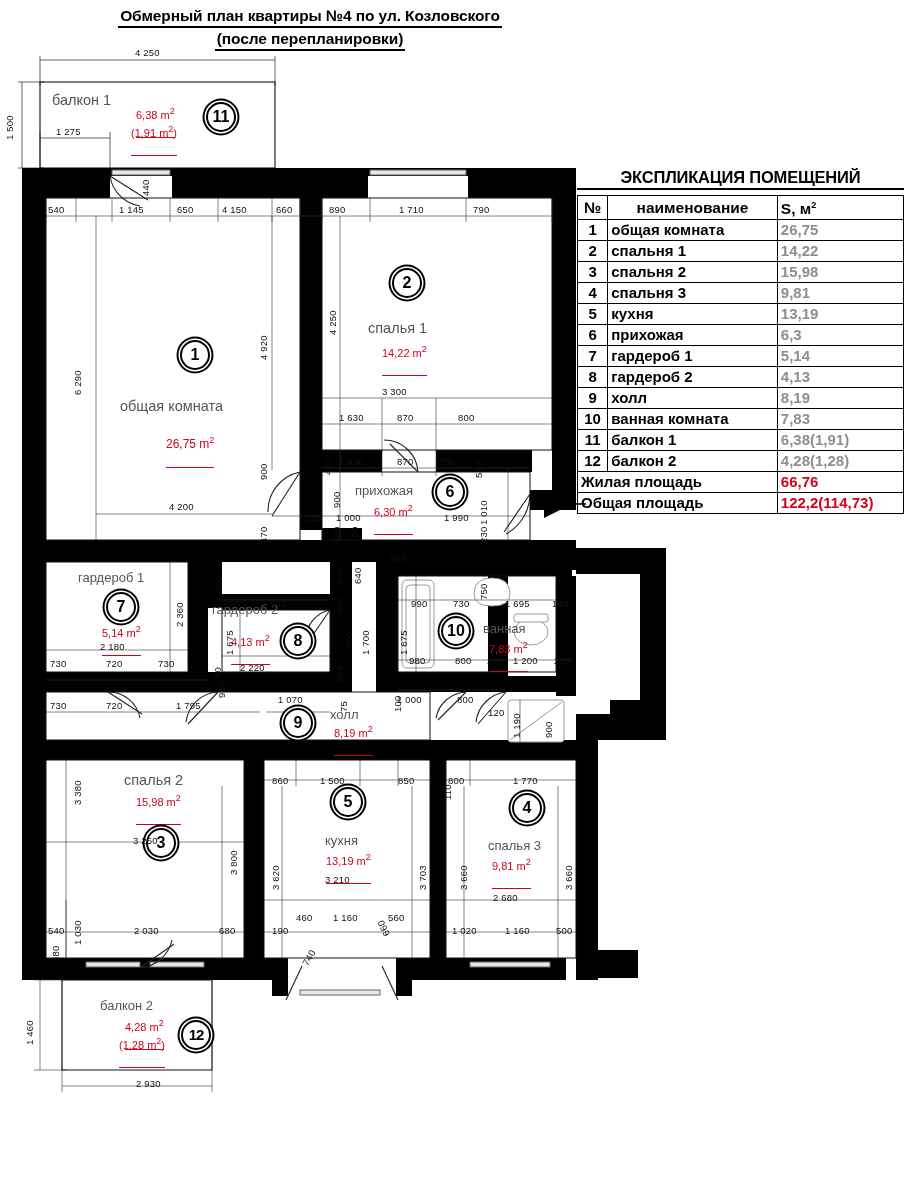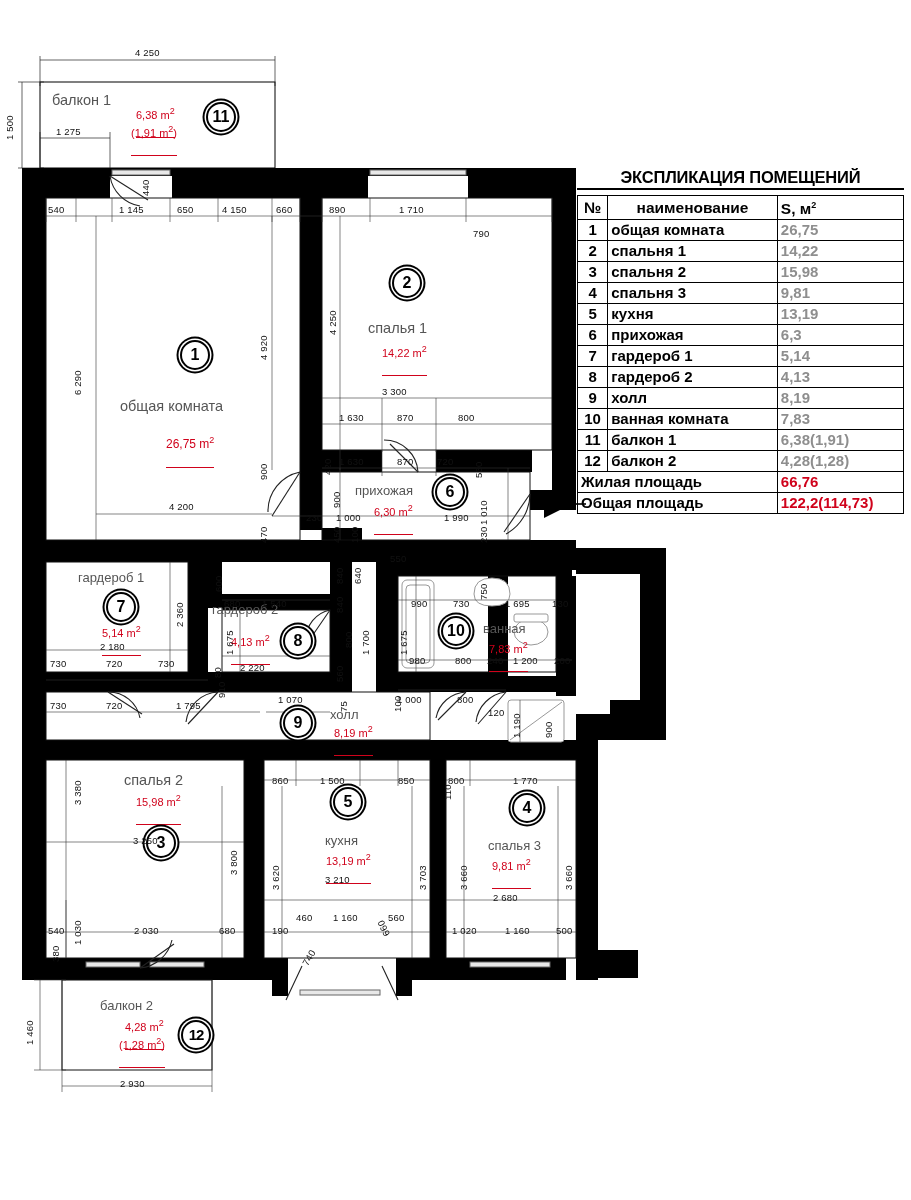--- a/index.html
+++ b/index.html
@@ -111,20 +111,24 @@
     color: #000;
     box-shadow: 0 0 0 1.5px #fff, 0 0 0 3.5px #000;
   }
   .marker.wide { letter-spacing: -1px; font-size: 15px; }
 </style>
 </head>
 <body>
 
 <div id="page">
 
+  <div class="title-block">
+    <div class="title-line">Обмерный план квартиры №4 по ул. Козловского</div><br>
+    <div class="title-line title-line2">(после перепланировки)</div>
+  </div>
 
   <svg id="plan" viewBox="0 0 911 1200" xmlns="http://www.w3.org/2000/svg">
     <g fill="none" stroke="#000">
 
       <g stroke-width="1">
         <rect x="40" y="82" width="235" height="86" fill="#fff"></rect>
       </g>
 
       <g stroke-width="0.7" stroke="#222">
         <line x1="40" y1="60" x2="275" y2="60"></line>
@@ -400,21 +404,21 @@
   <div class="lbl dim" style="left:56px; top:126px;">1 275</div>
   <div class="lbl dim" style="left:140px; top:196px; transform:rotate(-90deg); transform-origin:left top;">440</div>
 
   <div class="lbl dim" style="left:48px; top:204px;">540</div>
   <div class="lbl dim" style="left:119px; top:204px;">1 145</div>
   <div class="lbl dim" style="left:177px; top:204px;">650</div>
   <div class="lbl dim" style="left:222px; top:204px;">4 150</div>
   <div class="lbl dim" style="left:276px; top:204px;">660</div>
   <div class="lbl dim" style="left:329px; top:204px;">890</div>
   <div class="lbl dim" style="left:399px; top:204px;">1 710</div>
-  <div class="lbl dim" style="left:473px; top:204px;margin-top:24px;">790</div>
+  <div class="lbl dim" style="left:473px; top:204px;">790</div>
 
   <div class="marker" style="left:180px; top:340px;">1</div>
   <div class="lbl room-name" style="left:120px; top:398px;">общая комната</div>
   <div class="lbl area big" style="left:166px; top:435px;"><span>26,75 m</span><span class="sup">2</span></div>
   <div class="lbl dim" style="left:72px; top:395px; transform:rotate(-90deg); transform-origin:left top;">6 290</div>
   <div class="lbl dim" style="left:258px; top:360px; transform:rotate(-90deg); transform-origin:left top;">4 920</div>
   <div class="lbl dim" style="left:169px; top:501px;">4 200</div>
 
   <div class="marker" style="left:392px; top:268px;">2</div>
   <div class="lbl room-name" style="left:368px; top:320px;">спалья 1</div>
@@ -540,21 +544,21 @@
   <div class="lbl dim" style="left:493px; top:892px;">2 680</div>
   <div class="lbl dim" style="left:452px; top:925px;">1 020</div>
   <div class="lbl dim" style="left:505px; top:925px;">1 160</div>
   <div class="lbl dim" style="left:556px; top:925px;">500</div>
 
   <div class="lbl room-name sm" style="left:100px; top:998px;">балкон 2</div>
   <div class="lbl area" style="left:125px; top:1018px;"><span>4,28 m</span><span class="sup">2</span></div>
   <div class="lbl area" style="left:119px; top:1036px;"><span>(1,28 m</span><span class="sup">2</span>)</div>
   <div class="marker wide" style="left:181px; top:1020px;">12</div>
   <div class="lbl dim" style="left:24px; top:1045px; transform:rotate(-90deg); transform-origin:left top;">1 460</div>
-  <div class="lbl dim" style="left:120px; top:1078px;">2 930</div>
+  <div class="lbl dim" style="left:136px; top:1078px;">2 930</div>
 
   <div class="exp-wrap">
     <div class="exp-title">ЭКСПЛИКАЦИЯ ПОМЕЩЕНИЙ</div>
     <table class="exp">
       <thead>
         <tr>
           <th class="c-num">№</th>
           <th class="c-name">наименование</th>
           <th class="c-area"><span>S, м</span><span class="sup">2</span></th>
         </tr>

